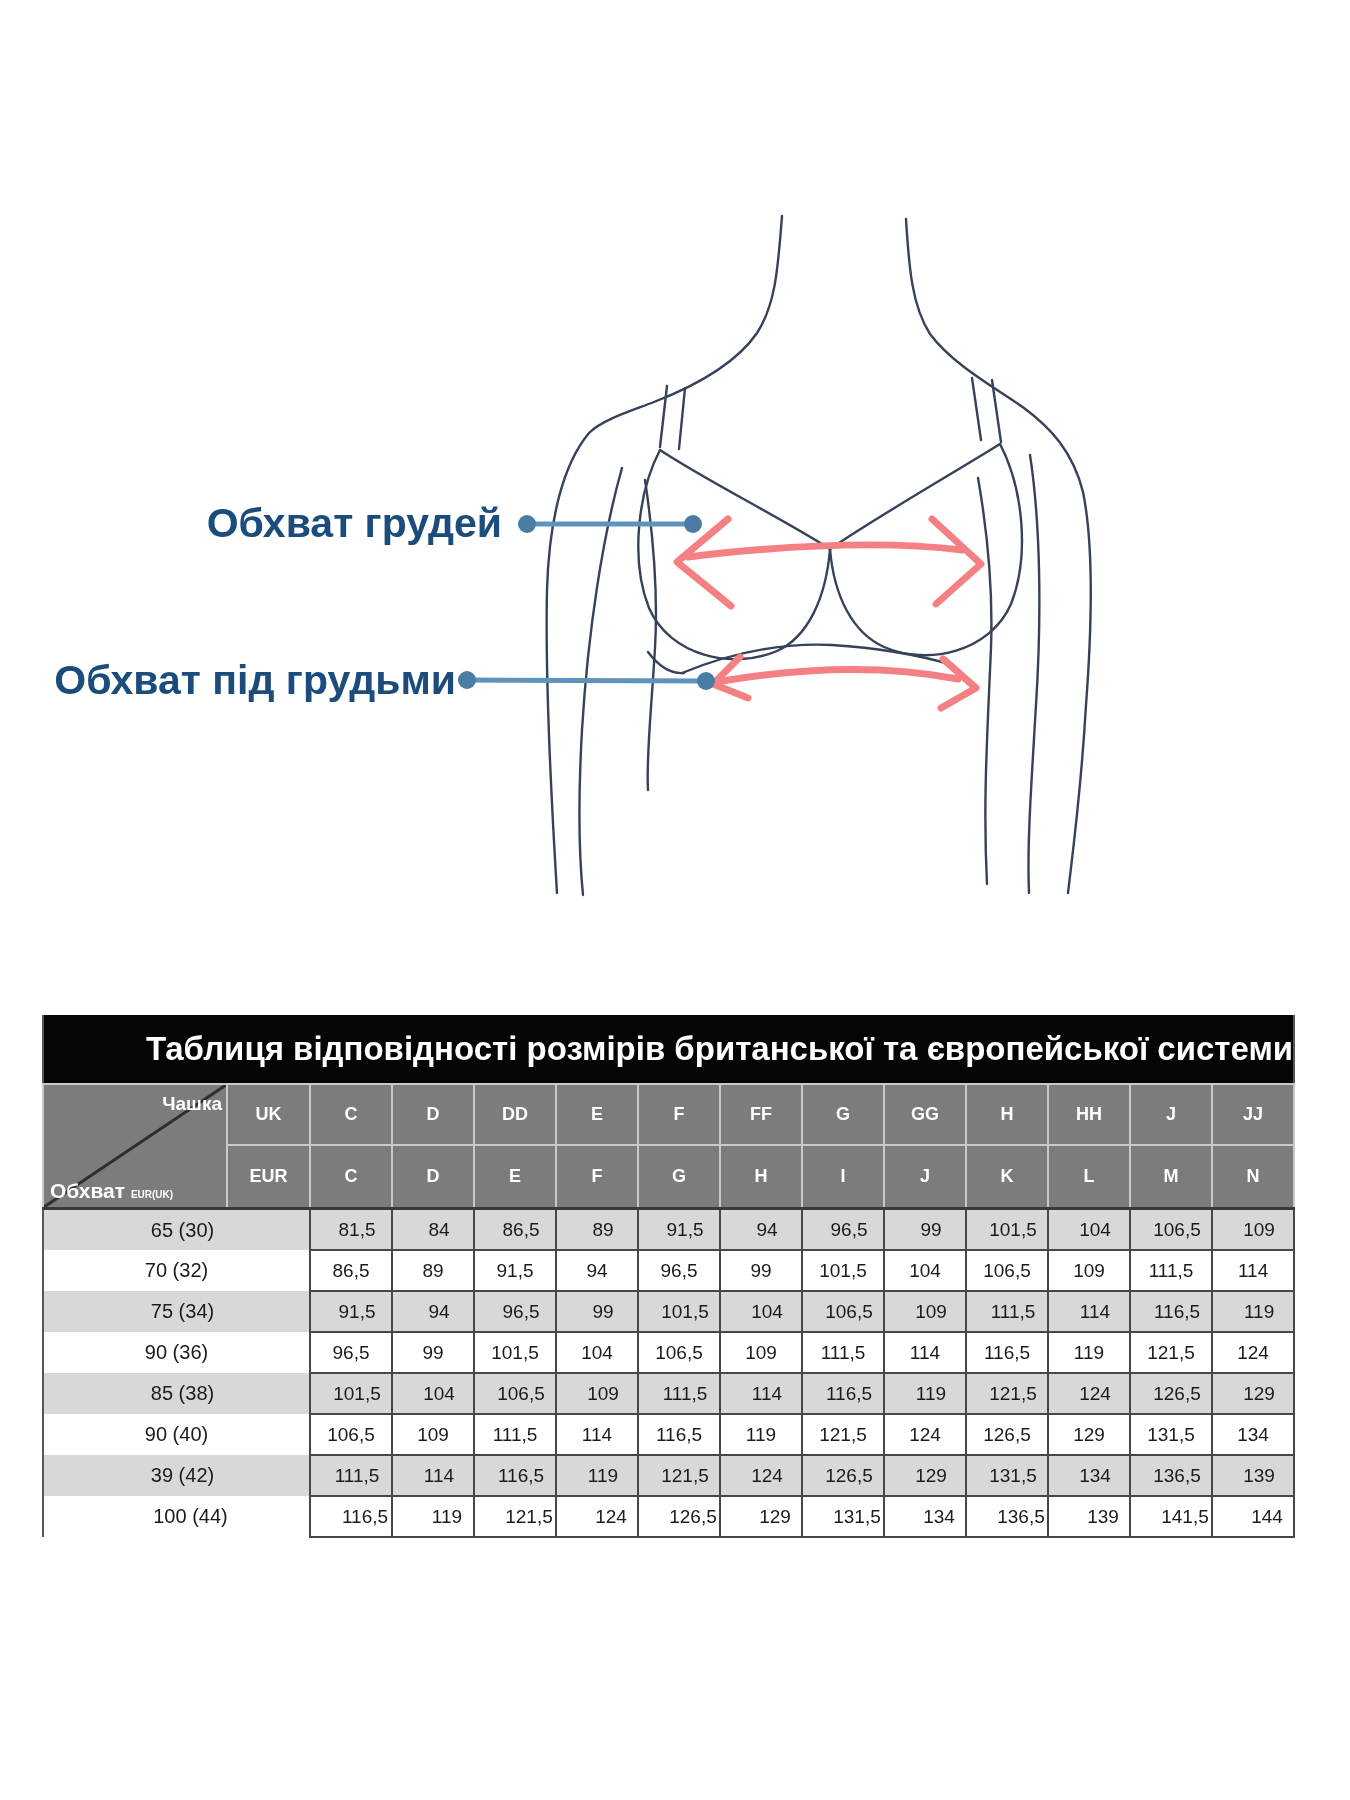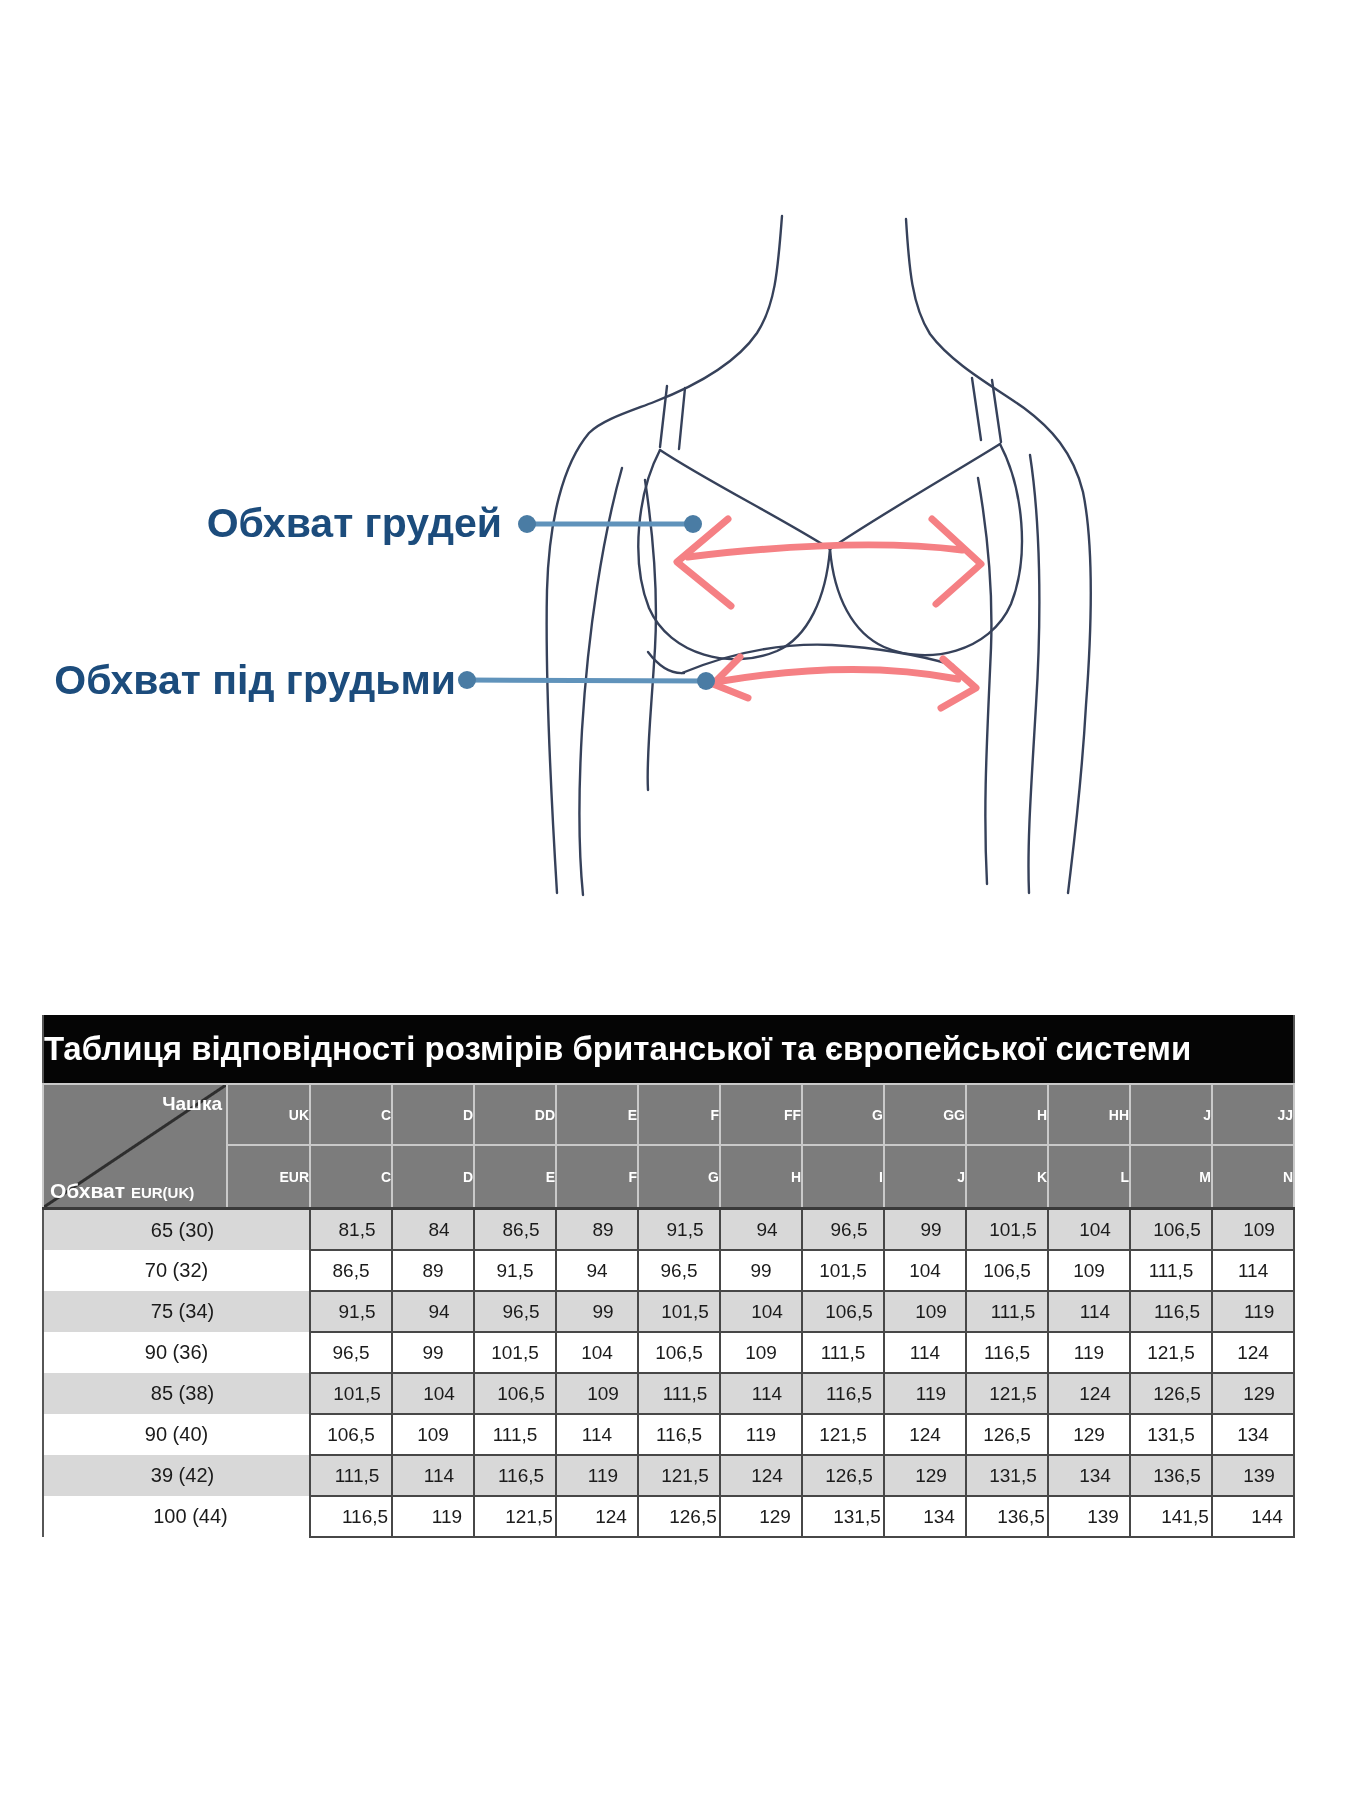--- a/index.html
+++ b/index.html
@@ -31,40 +31,40 @@
   }
   #label-bust{top:502px;width:502px;}
   #label-underbust{top:659px;width:456px;}
 
   
   #table-wrap{position:absolute;left:42px;top:1015px;}
   table{border-collapse:collapse;table-layout:fixed;width:1251px;background:#fff;
         border-left:2px solid #565656;border-right:2px solid #565656;}
   td{padding:0;vertical-align:middle;overflow:hidden;}
   .title-cell{
-    background:var(--black-bar);color:#fff;text-align:left;
+    background:var(--black-bar);color:#fff;text-align:right;
     height:68px;font-size:33px;font-weight:600;letter-spacing:0px;
   }
   .hdr{
-    background:var(--hdr-gray);color:#fff;font-weight:700;text-align:right;
-    border:2px solid var(--hdr-border);font-size:14px;
+    background:var(--hdr-gray);color:#fff;font-weight:700;text-align:center;
+    border:2px solid var(--hdr-border);font-size:18px;
   }
   tr.uk-row td{height:59px;}
   tr.eur-row td{height:61px;margin-left:36px;}
   .corner-cell{
     background:var(--hdr-gray);
     background-image:linear-gradient(to bottom right,
       rgba(0,0,0,0) calc(50% - 2px), #2e2e2e calc(50% - 1px),
       #2e2e2e calc(50% + 1px), rgba(0,0,0,0) calc(50% + 2px));
     border:2px solid var(--hdr-border);
     position:relative;color:#fff;
   }
   .corner-cup{position:absolute;top:8px;right:4px;font-size:19px;font-weight:700;}
   .corner-girth{position:absolute;bottom:4px;left:6px;font-size:21px;font-weight:700;white-space:nowrap;}
-  .corner-girth .sub{font-size:15px;font-weight:700;}
+  .corner-girth .sub{font-size:10px;font-weight:700;}
   tr.eur-row .hdr,.corner-cell{border-bottom:3px solid #3a3a3a;}
   tr.data-row td{height:39px;text-align:center;color:var(--table-text);}
   tr.data-row td.lbl{font-size:20px;border:none;}
   tr.data-row td.val{font-size:19px;border:2px solid var(--data-border);}
   tr.row-gray td{background:var(--stripe-gray);padding-left:12px;}
   tr.row-white td{background:#ffffff;margin-left:8px;}
   tr.last-row td{border-bottom:3px solid #2f2f2f;padding-left:28px;}
 </style>
 </head>
 <body>

